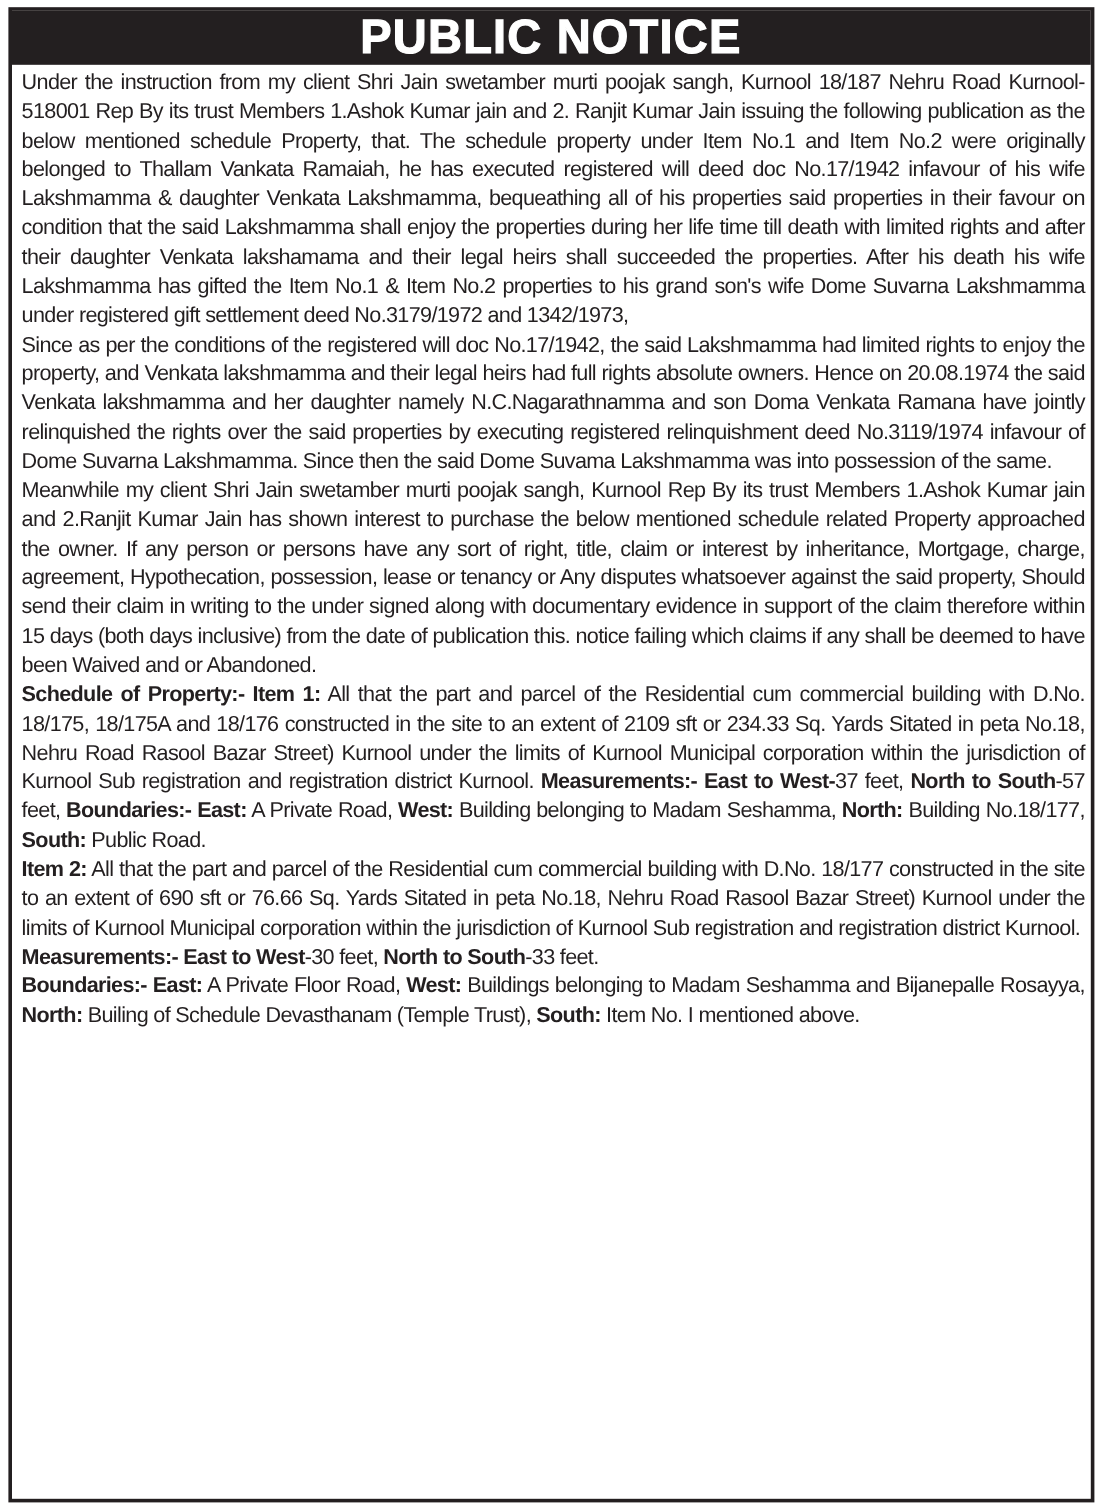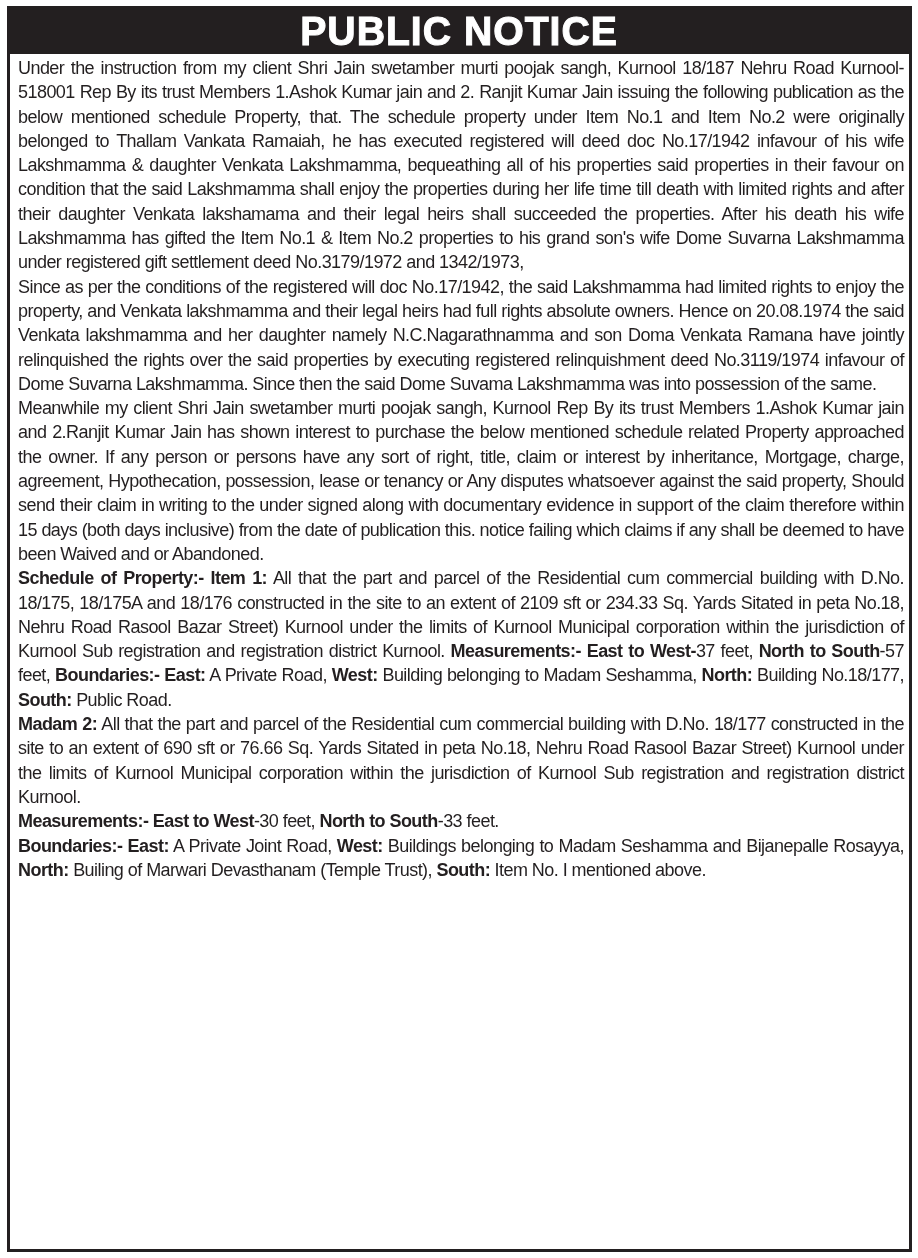--- a/index.html
+++ b/index.html
@@ -41,18 +41,18 @@
     <h1>PUBLIC NOTICE</h1>
   </div>
 
   <div class="body">
     <p>Under the instruction from my client Shri Jain swetamber murti poojak sangh, Kurnool 18/187 Nehru Road Kurnool-518001 Rep By its trust Members 1.Ashok Kumar jain and 2. Ranjit Kumar Jain issuing the following publication as the below mentioned schedule Property, that. The schedule property under Item No.1 and Item No.2 were originally belonged to Thallam Vankata Ramaiah, he has executed registered will deed doc No.17/1942 infavour of his wife Lakshmamma &amp; daughter Venkata Lakshmamma, bequeathing all of his properties said properties in their favour on condition that the said Lakshmamma shall enjoy the properties during her life time till death with limited rights and after their daughter Venkata lakshamama and their legal heirs shall succeeded the properties. After his death his wife Lakshmamma has gifted the Item No.1 &amp; Item No.2 properties to his grand son's wife Dome Suvarna Lakshmamma under registered gift settlement deed No.3179/1972 and 1342/1973,</p>
     <p>Since as per the conditions of the registered will doc No.17/1942, the said Lakshmamma had limited rights to enjoy the property, and Venkata lakshmamma and their legal heirs had full rights absolute owners. Hence on 20.08.1974 the said Venkata lakshmamma and her daughter namely N.C.Nagarathnamma and son Doma Venkata Ramana have jointly relinquished the rights over the said properties by executing registered relinquishment deed No.3119/1974 infavour of Dome Suvarna Lakshmamma. Since then the said Dome Suvama Lakshmamma was into possession of the same.</p>
     <p>Meanwhile my client Shri Jain swetamber murti poojak sangh, Kurnool Rep By its trust Members 1.Ashok Kumar jain and 2.Ranjit Kumar Jain has shown interest to purchase the below mentioned schedule related Property approached the owner. If any person or persons have any sort of right, title, claim or interest by inheritance, Mortgage, charge, agreement, Hypothecation, possession, lease or tenancy or Any disputes whatsoever against the said property, Should send their claim in writing to the under signed along with documentary evidence in support of the claim therefore within 15 days (both days inclusive) from the date of publication this. notice failing which claims if any shall be deemed to have been Waived and or Abandoned.</p>
 
     <p><b>Schedule of Property:- Item 1:</b><span> All that the part and parcel of the Residential cum commercial building with D.No. 18/175, 18/175A and 18/176 constructed in the site to an extent of 2109 sft or 234.33 Sq. Yards Sitated in peta No.18, Nehru Road Rasool Bazar Street) Kurnool under the limits of Kurnool Municipal corporation within the jurisdiction of Kurnool Sub registration and registration district Kurnool. </span><b>Measurements:- East to West-</b><span>37 feet, </span><b>North to South</b><span>-57 feet, </span><b>Boundaries:- East:</b><span> A Private Road,  </span><b>West:</b><span> Building belonging to Madam Seshamma, </span><b>North:</b><span> Building No.18/177, </span><b>South:</b><span> Public Road.</span></p>
 
-    <p><b>Madam 2:</b><span> All that the part and parcel of the Residential cum commercial building with D.No. 18/177 constructed in the site to an extent of 690 sft or 76.66 Sq. Yards Sitated in peta No.18, Nehru Road Rasool Bazar Street) Kurnool under the limits of Kurnool Municipal corporation within the jurisdiction of Kurnool Sub registration and registration district Kurnool.</span></p>
+    <p><b>Item 2:</b><span> All that the part and parcel of the Residential cum commercial building with D.No. 18/177 constructed in the site to an extent of 690 sft or 76.66 Sq. Yards Sitated in peta No.18, Nehru Road Rasool Bazar Street) Kurnool under the limits of Kurnool Municipal corporation within the jurisdiction of Kurnool Sub registration and registration district Kurnool.</span></p>
     <p><b>Measurements:- East to West</b><span>-30 feet, </span><b>North to South</b><span>-33 feet.</span></p>
-    <p><b>Boundaries:- East:</b><span> A Private Joint Road, </span><b>West:</b><span> Buildings belonging to Madam Seshamma and Bijanepalle Rosayya, </span><b>North:</b><span> Builing of Marwari Devasthanam (Temple Trust), </span><b>South:</b><span> Item No. I mentioned above.</span></p>
+    <p><b>Boundaries:- East:</b><span> A Private Floor Road, </span><b>West:</b><span> Buildings belonging to Madam Seshamma and Bijanepalle Rosayya, </span><b>North:</b><span> Builing of Schedule Devasthanam (Temple Trust), </span><b>South:</b><span> Item No. I mentioned above.</span></p>
   </div>
 
 </div>
 
 </body></html>

